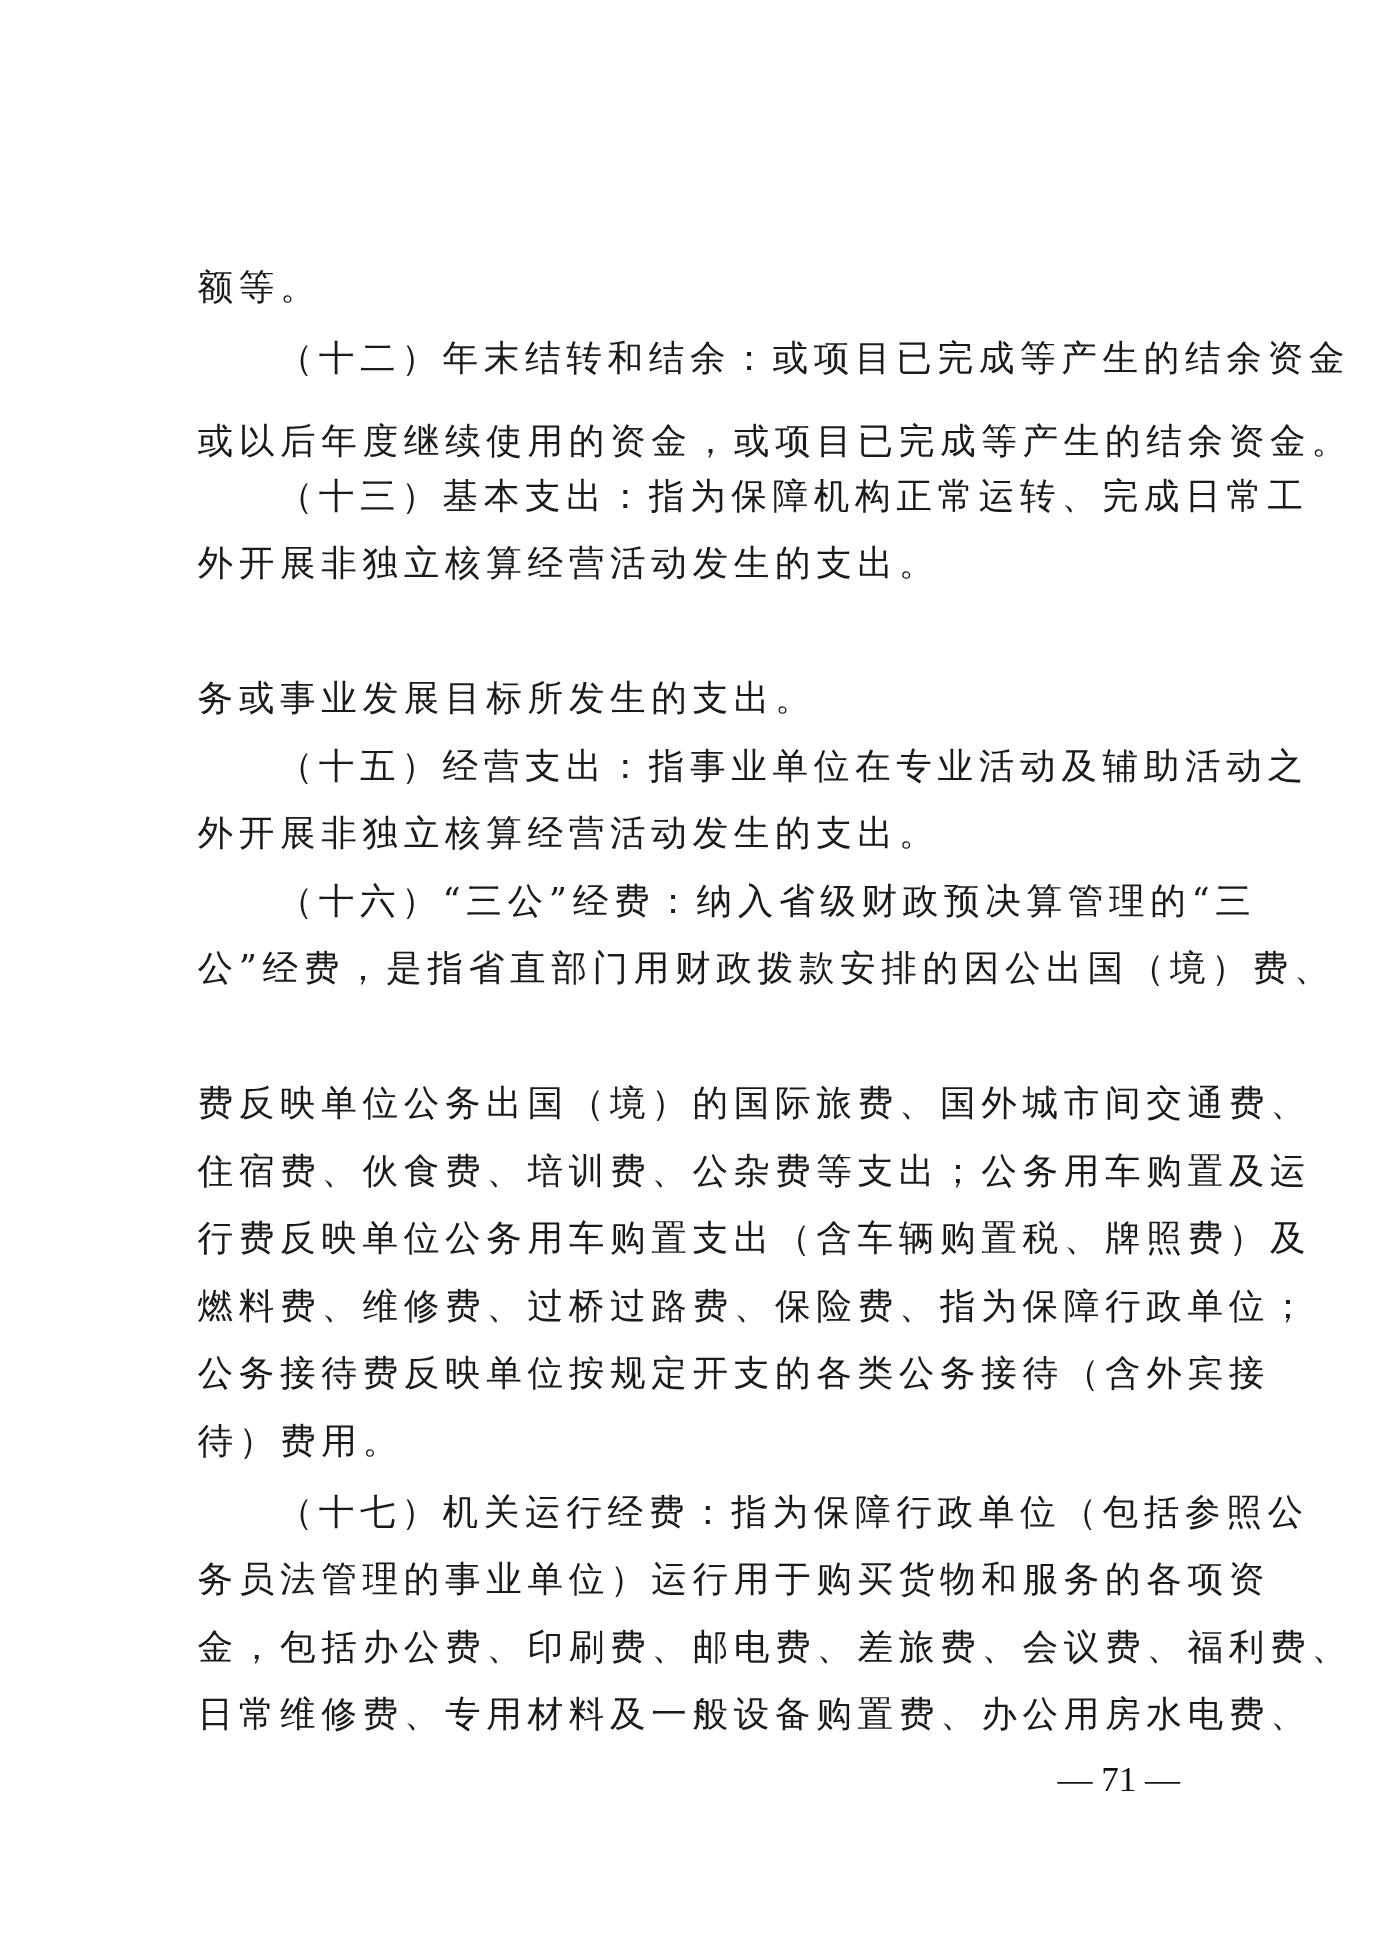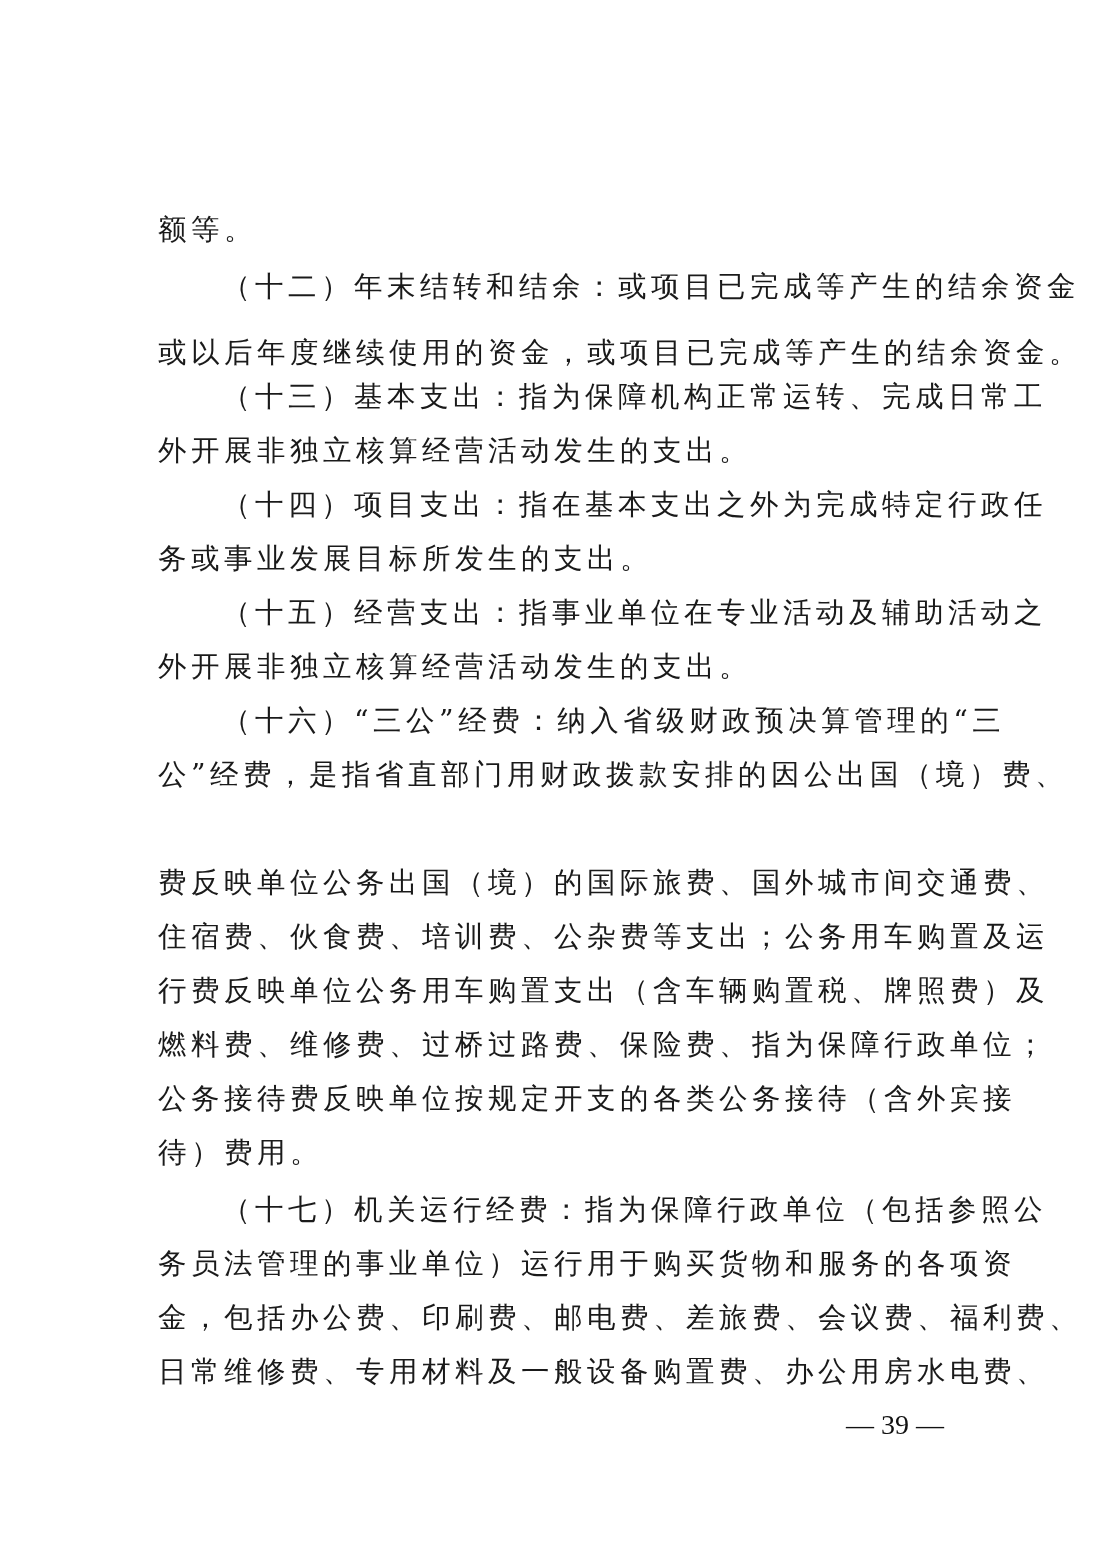--- a/index.html
+++ b/index.html
@@ -56,31 +56,30 @@
   </style>
 </head>
 <body>
 
 <div class="page">
   <div class="line last" style="top: 210px;">额等。</div>
   <div class="line indent" style="top: 267px;">（十二）年末结转和结余：或项目已完成等产生的结余资金</div>
   <div class="line" style="top: 322px; margin-top: 11px;">或以后年度继续使用的资金，或项目已完成等产生的结余资金。</div>
   <div class="line indent" style="top: 377px;">（十三）基本支出：指为保障机构正常运转、完成日常工</div>
   <div class="line last" style="top: 431px;">外开展非独立核算经营活动发生的支出。</div>
-  <div class="line indent" style="top: 485px;">（十四）项目支出：指在基本支出之外为完成特定行政任</div>
   <div class="line last" style="top: 539px;">务或事业发展目标所发生的支出。</div>
   <div class="line indent" style="top: 593px;">（十五）经营支出：指事业单位在专业活动及辅助活动之</div>
   <div class="line last" style="top: 647px;">外开展非独立核算经营活动发生的支出。</div>
   <div class="line indent" style="top: 701px;">（十六）“三公”经费：纳入省级财政预决算管理的“三</div>
   <div class="line" style="top: 755px;">公”经费，是指省直部门用财政拨款安排的因公出国（境）费、</div>
   <div class="line" style="top: 863px;">费反映单位公务出国（境）的国际旅费、国外城市间交通费、</div>
   <div class="line" style="top: 917px;">住宿费、伙食费、培训费、公杂费等支出；公务用车购置及运</div>
   <div class="line" style="top: 971px;">行费反映单位公务用车购置支出（含车辆购置税、牌照费）及</div>
   <div class="line" style="top: 1025px;">燃料费、维修费、过桥过路费、保险费、指为保障行政单位；</div>
   <div class="line" style="top: 1079px;">公务接待费反映单位按规定开支的各类公务接待（含外宾接</div>
   <div class="line last" style="top: 1133px;">待）费用。</div>
   <div class="line" style="top: 1244px;">务员法管理的事业单位）运行用于购买货物和服务的各项资</div>
   <div class="line indent" style="top: 1190px;">（十七）机关运行经费：指为保障行政单位（包括参照公</div>
   <div class="line" style="top: 1298px;">金，包括办公费、印刷费、邮电费、差旅费、会议费、福利费、</div>
   <div class="line" style="top: 1352px;">日常维修费、专用材料及一般设备购置费、办公用房水电费、</div>
 
-  <div class="page-number">— 39 —</div>
+  <div class="page-number">— 71 —</div>
 </div>
 
 </body></html>

